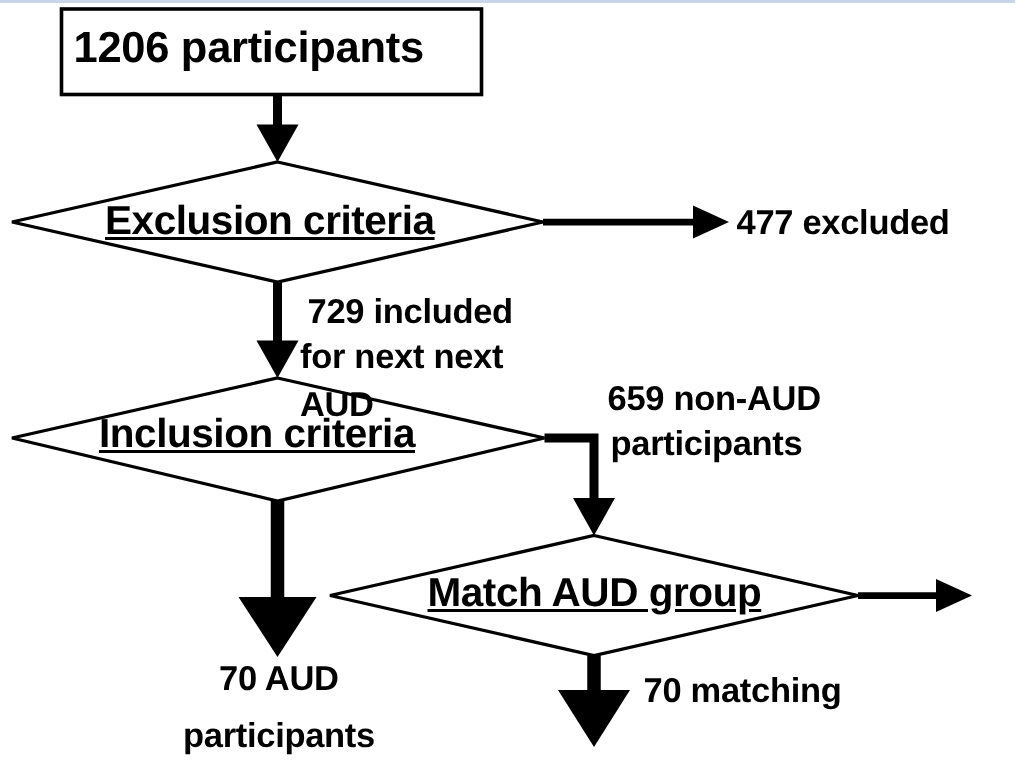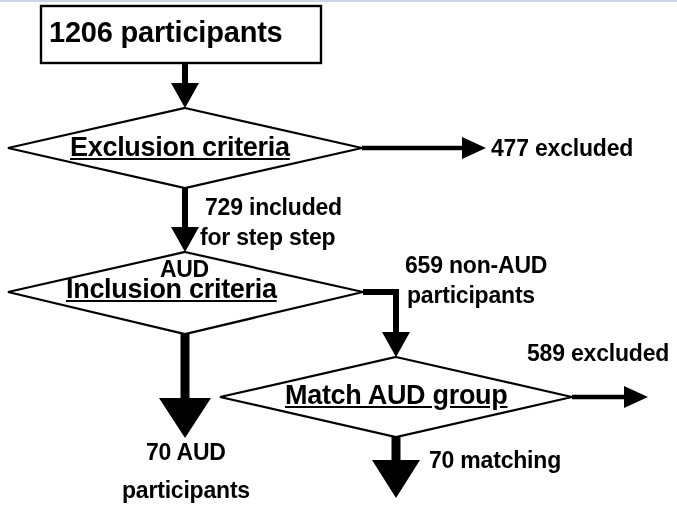--- a/index.html
+++ b/index.html
@@ -58,21 +58,21 @@
     position: absolute;
     color: #000000;
     font-family: "Liberation Sans", sans-serif;
     font-weight: 700;
     white-space: nowrap;
     line-height: 1.08;
     user-select: none;
   }
   .t-box-title { font-size: 29px; letter-spacing: -0.2px; }
   .t-diamond   { font-size: 27px; letter-spacing: -0.3px; text-decoration: underline; }
-  .t-diamond-sm{ font-size: 23px; letter-spacing: -0.3px; }
+  .t-diamond-sm{ font-size: 23px; letter-spacing: -0.3px; margin-left: 40px; }
   .t-label     { font-size: 23px; letter-spacing: -0.2px; }
   .topline {
     position: absolute;
     left: 0;
     top: 0;
     width: 677px;
     height: 2px;
     background: #c9d6e8;
   }
 </style>
@@ -117,31 +117,30 @@
   </svg>
 
   <div class="node-text t-box-title" style="left:49px; top:17px;">1206 participants</div>
 
   <div class="node-text t-diamond" style="left:70px; top:133px;">Exclusion criteria</div>
 
   <div class="node-text t-label" style="left:491px; top:136px;">477 excluded</div>
 
   <div class="node-text t-label" style="left:205px; top:195px;">729 included</div>
 
-  <div class="node-text t-label" style="left:200px; top:225px;">for step step</div>
+  <div class="node-text t-label" style="left:200px; top:225px;">for next next</div>
 
   <div class="node-text t-diamond-sm" style="left:160px; top:257px;">AUD</div>
 
   <div class="node-text t-diamond" style="left:66px; top:275px;text-align:right;">Inclusion criteria</div>
 
   <div class="node-text t-label" style="left:405px; top:253px;text-align:center;">659 non-AUD</div>
 
   <div class="node-text t-label" style="left:407px; top:283px;">participants</div>
 
-  <div class="node-text t-label" style="left:527px; top:341px;">589 excluded</div>
 
   <div class="node-text t-diamond" style="left:285px; top:381px;">Match AUD group</div>
 
   <div class="node-text t-label" style="left:146px; top:440px;">70 AUD</div>
 
   <div class="node-text t-label" style="left:122px; top:478px;">participants</div>
 
   <div class="node-text t-label" style="left:429px; top:448px;">70 matching</div>
 
 

